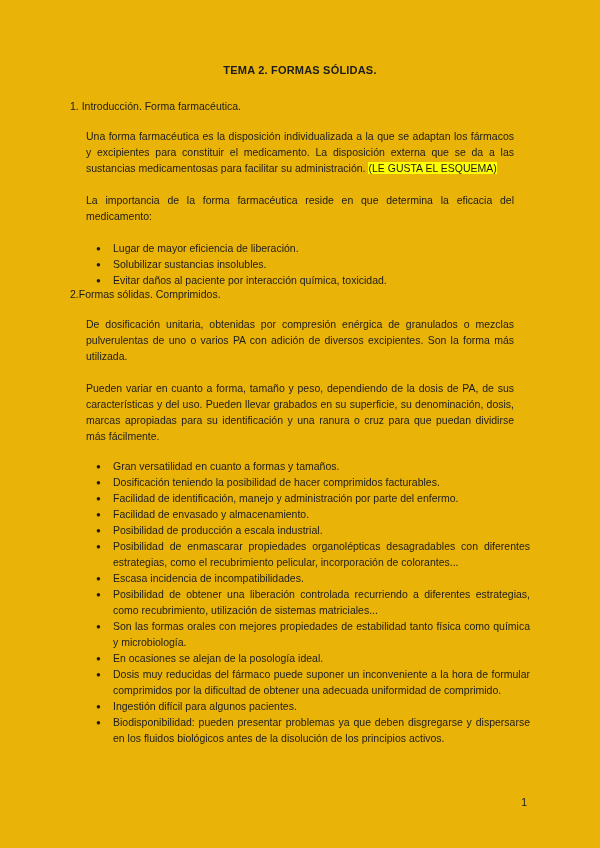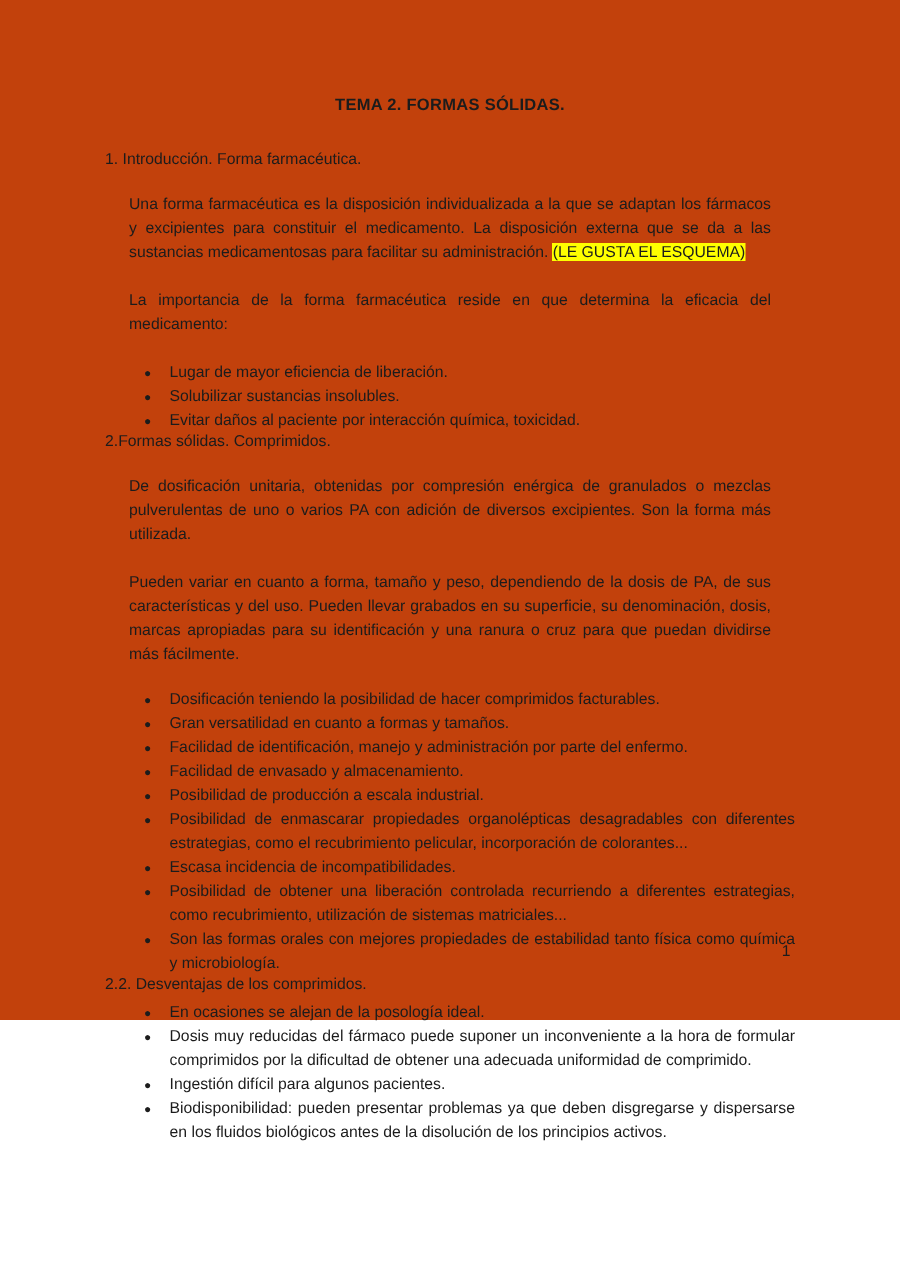--- a/index.html
+++ b/index.html
@@ -8,23 +8,23 @@
     width: 600px;
     height: 848px;
     background: #ffffff;
     font-family: "Liberation Sans", sans-serif;
     color: #1c1c1c;
     overflow: hidden;
   }
   .page {
     position: relative;
     width: 600px;
-    height: 680px;
+    height: 848px;
     padding: 64px 70px 0 70px;
-    background: #c2410c;
+    background: #eab308;
   }
   .doc-title {
     font-size: 11px;
     font-weight: bold;
     text-align: center;
     margin: 0 0 24px 0;
     letter-spacing: 0.2px;
   }
   .heading {
     font-size: 10.5px;
@@ -80,32 +80,31 @@
     <li>Lugar de mayor eficiencia de liberación.</li>
     <li>Solubilizar sustancias insolubles.</li>
     <li>Evitar daños al paciente por interacción química, toxicidad.</li>
   </ul>
 
   <h2 class="heading">2.Formas sólidas. Comprimidos.</h2>
   <p class="para">De dosificación unitaria, obtenidas por compresión enérgica de granulados o mezclas pulverulentas de uno o varios PA con adición de diversos excipientes. Son la forma más utilizada.</p>
   <p class="para mb-sec">Pueden variar en cuanto a forma, tamaño y peso, dependiendo de la dosis de PA, de sus características y del uso. Pueden llevar grabados en su superficie, su denominación, dosis, marcas apropiadas para su identificación y una ranura o cruz para que puedan dividirse más fácilmente.</p>
 
   <ul class="bullets mb-sec">
+    <li>Gran versatilidad en cuanto a formas y tamaños.</li>
     <li>Dosificación teniendo la posibilidad de hacer comprimidos facturables.</li>
-    <li>Gran versatilidad en cuanto a formas y tamaños.</li>
     <li>Facilidad de identificación, manejo y administración por parte del enfermo.</li>
     <li>Facilidad de envasado y almacenamiento.</li>
     <li>Posibilidad de producción a escala industrial.</li>
     <li>Posibilidad de enmascarar propiedades organolépticas desagradables con diferentes estrategias, como el recubrimiento pelicular, incorporación de colorantes...</li>
     <li>Escasa incidencia de incompatibilidades.</li>
     <li>Posibilidad de obtener una liberación controlada recurriendo a diferentes estrategias, como recubrimiento, utilización de sistemas matriciales...</li>
     <li>Son las formas orales con mejores propiedades de estabilidad tanto física como química y microbiología.</li>
   </ul>
 
-  <h2 class="heading">2.2. Desventajas de los comprimidos.</h2>
   <ul class="bullets">
     <li>En ocasiones se alejan de la posología ideal.</li>
     <li>Dosis muy reducidas del fármaco puede suponer un inconveniente a la hora de formular comprimidos por la dificultad de obtener una adecuada uniformidad de comprimido.</li>
     <li>Ingestión difícil para algunos pacientes.</li>
     <li>Biodisponibilidad: pueden presentar problemas ya que deben disgregarse y dispersarse en los fluidos biológicos antes de la disolución de los principios activos.</li>
   </ul>
 
   <div class="page-number">1</div>
 
 </div>

